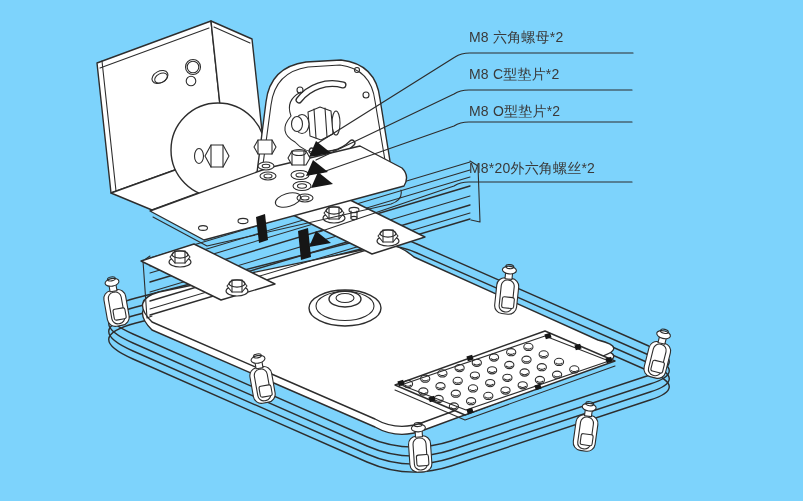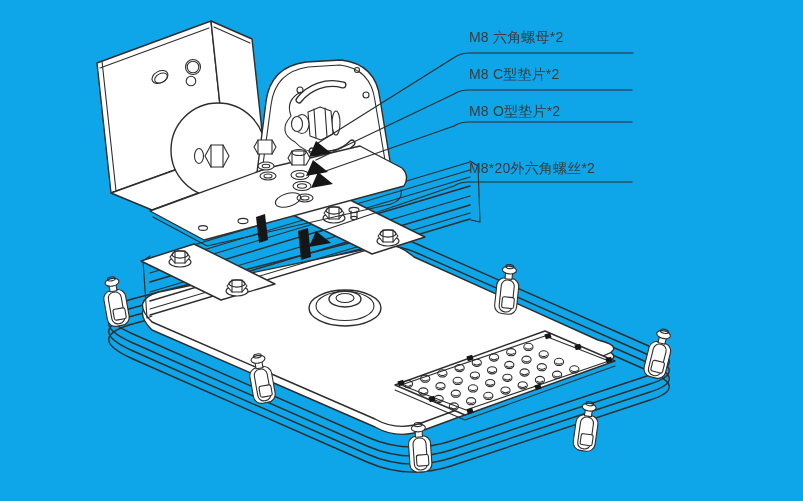--- a/index.html
+++ b/index.html
@@ -1,16 +1,16 @@
 <!DOCTYPE html>
 <html><head>
 <meta charset="utf-8">
 <style>
   html,body{margin:0;padding:0;background:#ffffff;}
-  #stage{position:relative;width:803px;height:501px;background:#0ea5e9;overflow:hidden;
+  #stage{position:relative;width:803px;height:501px;background:#7dd3fc;overflow:hidden;
          font-family:"Liberation Sans","DejaVu Sans",sans-serif;}
   svg{display:block}
   .ln{fill:none;stroke:#2d2d2d;stroke-width:1.4;stroke-linejoin:round;stroke-linecap:round;}
   .fn{fill:none;stroke:#2d2d2d;stroke-width:1.1;stroke-linejoin:round;stroke-linecap:round;}
   .fw{fill:#ffffff;stroke:#2d2d2d;stroke-width:1.4;stroke-linejoin:round;stroke-linecap:round;}
   .fw2{fill:#ffffff;stroke:#2d2d2d;stroke-width:1.1;stroke-linejoin:round;stroke-linecap:round;}
   .leader{fill:none;stroke:#2d2d2d;stroke-width:1.2;stroke-linejoin:round;stroke-linecap:round;}
   .slotb{fill:none;stroke:#2d2d2d;stroke-width:7;stroke-linecap:round;}
   .slotw{fill:none;stroke:#ffffff;stroke-width:4.4;stroke-linecap:round;}
   .blk{fill:#161616;stroke:none;}

